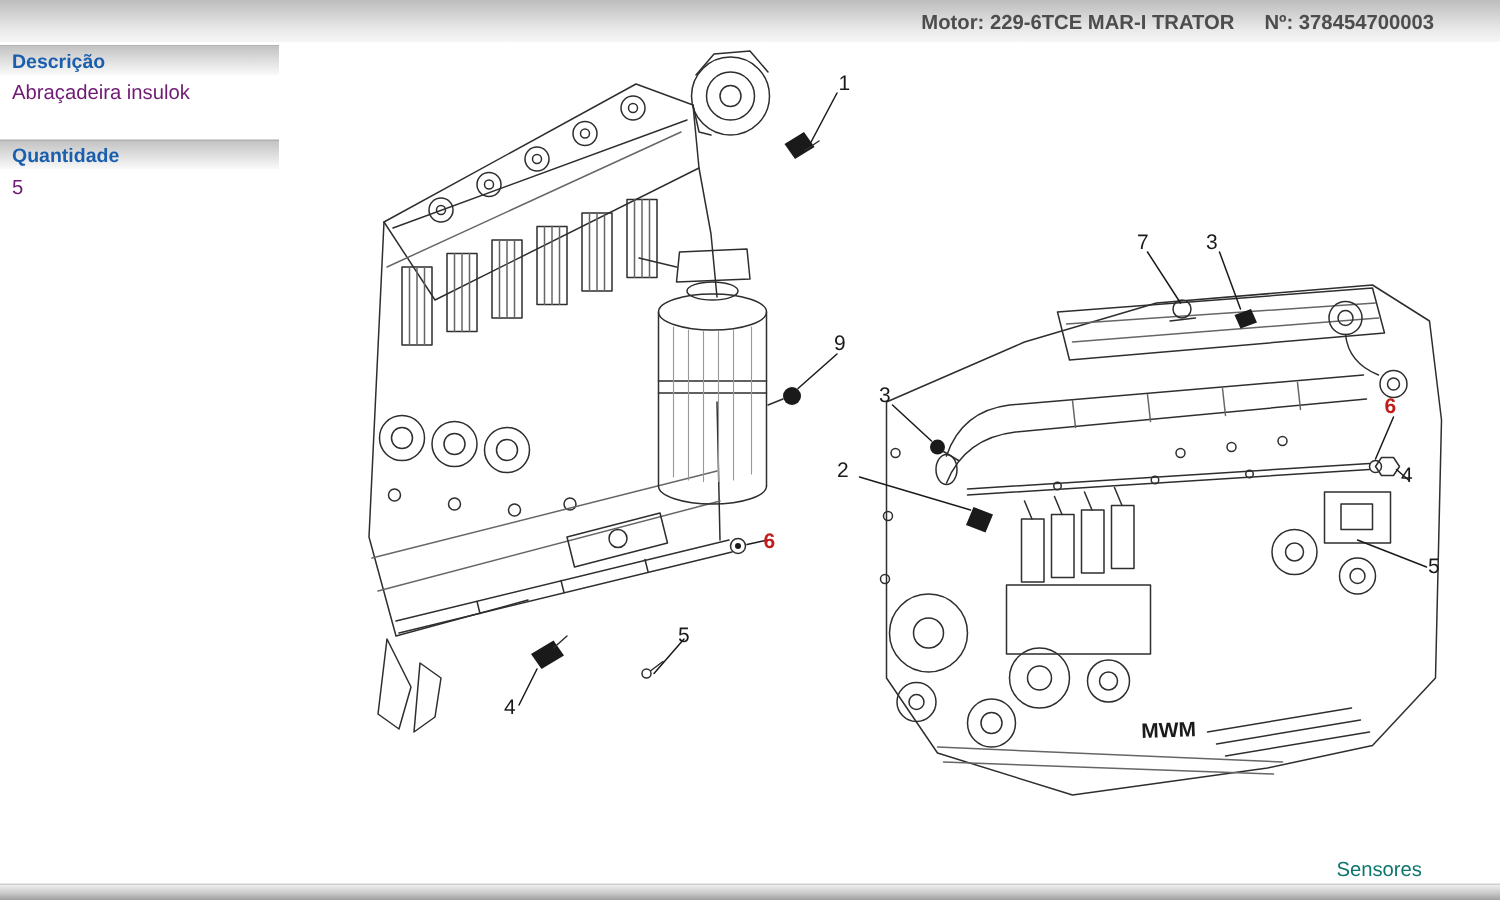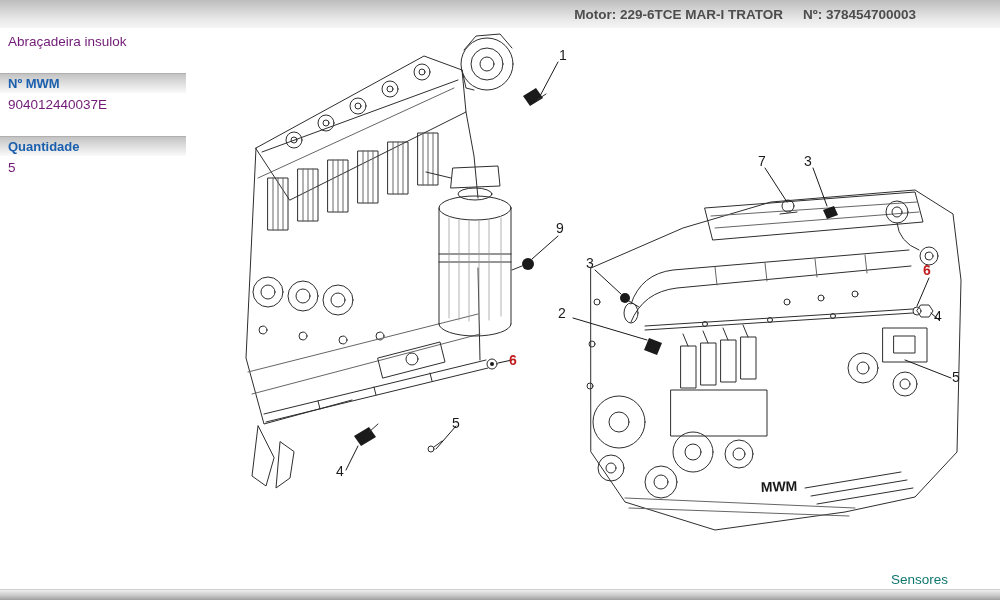--- a/index.html
+++ b/index.html
@@ -3,21 +3,21 @@
 <meta charset="utf-8">
 <style>
   html,body { margin:0; padding:0; background:#ffffff; font-family:"Liberation Sans", sans-serif; }
   .page { position:relative; width:1000px; height:600px; background:#ffffff; overflow:hidden; }
 
   
   .top-bar {
     position:absolute; top:0; left:0; width:1000px; height:28px;
     background:linear-gradient(180deg,#bdbdbd 0%,#e9e9e9 70%,#f6f6f6 100%);
     display:flex; align-items:center; justify-content:flex-end;
-    padding-right:84px; box-sizing:border-box; gap:20px;
+    padding-right:44px; box-sizing:border-box; gap:20px;
   }
   .top-bar span { font-size:13.5px; font-weight:bold; color:#4d4d4d; white-space:pre; }
 
   
   .sidebar { position:absolute; top:30px; left:0; width:186px; }
   .field-group { margin-bottom:21px; }
   .field-header {
     height:19px; line-height:19px; padding-left:8px;
     background:linear-gradient(180deg,#c3c3c3 0%,#ededed 75%,#fafafa 100%);
     border-top:1px solid #b0b0b0;
@@ -43,25 +43,22 @@
 
 <div class="page">
 
   <div class="top-bar">
     <span>Motor: 229-6TCE MAR-I TRATOR</span>
     <span>Nº: 378454700003</span>
   </div>
 
   <div class="sidebar">
     <div class="field-group">
+      <div class="field-header">Descrição</div>
       <div class="field-value">Abraçadeira insulok</div>
-    </div>
-    <div class="field-group">
-      <div class="field-header">Nº MWM</div>
-      <div class="field-value">904012440037E</div>
     </div>
     <div class="field-group">
       <div class="field-header">Quantidade</div>
       <div class="field-value">5</div>
     </div>
   </div>
 
   <svg viewBox="0 0 332 482" style="position:absolute;left:228px;top:28px;width:332px;height:482px">
     <g stroke="#2e2e2e" stroke-width="1" fill="none" stroke-linejoin="round" stroke-linecap="round">
 

